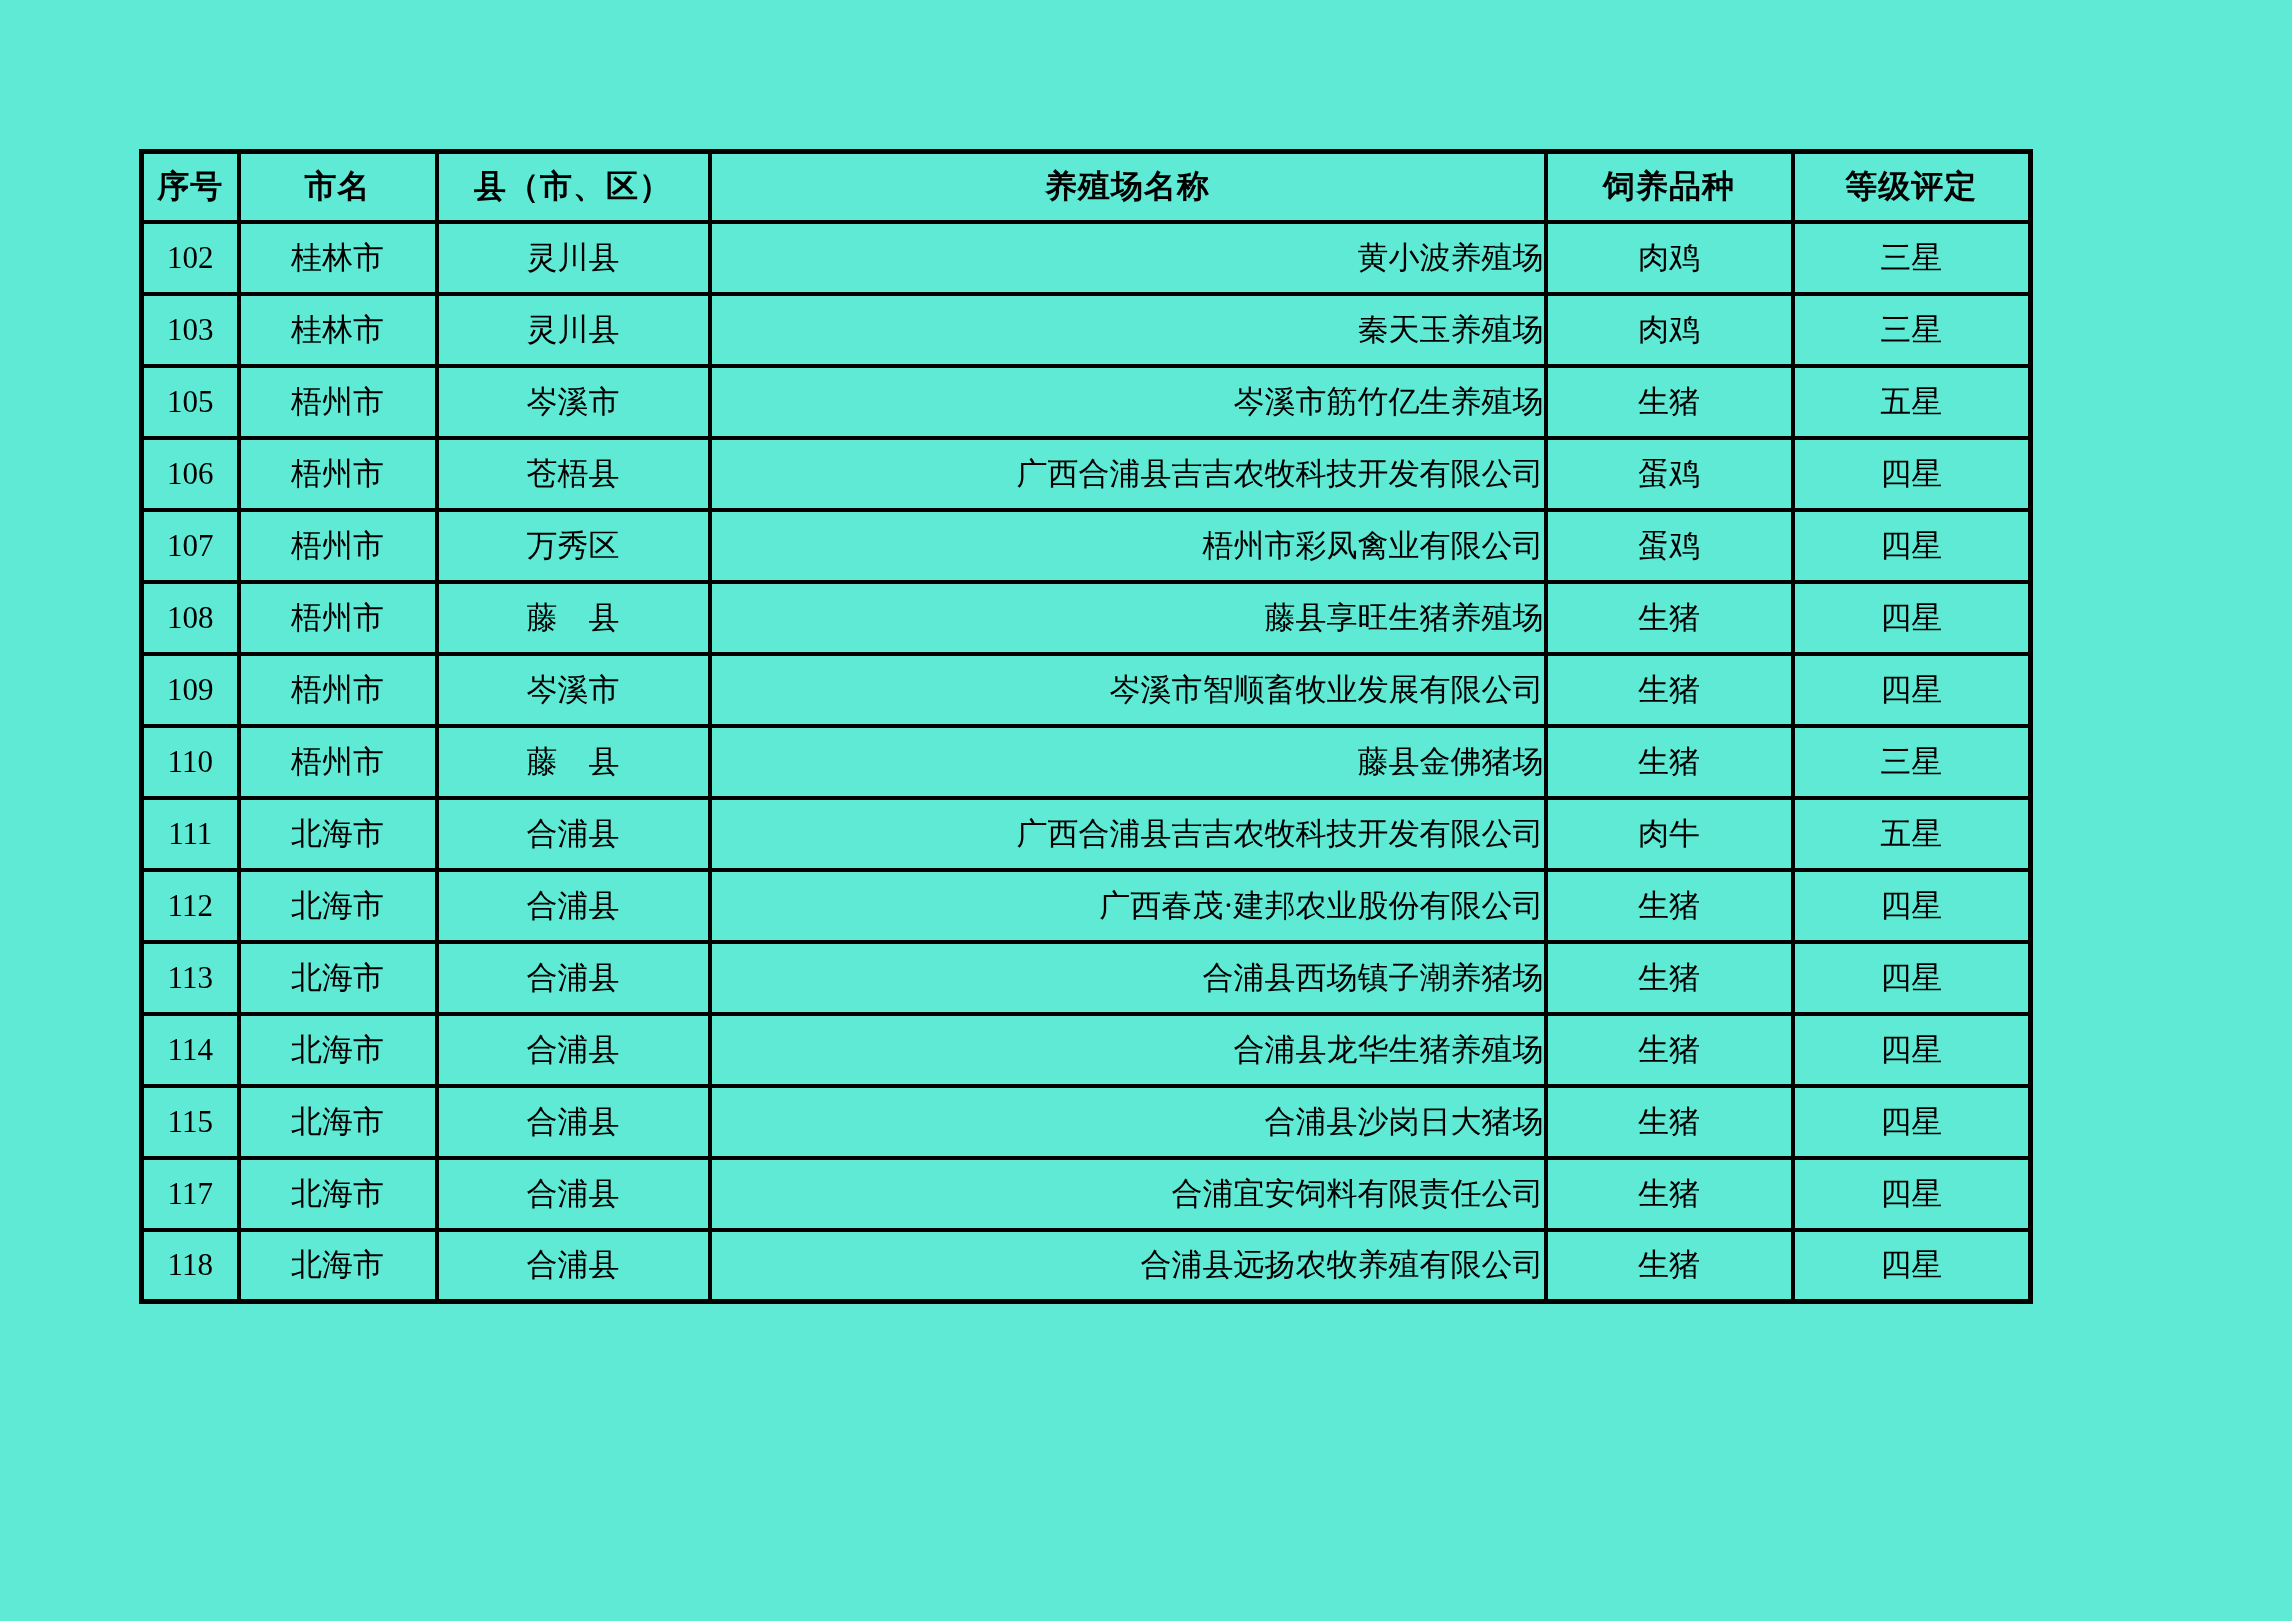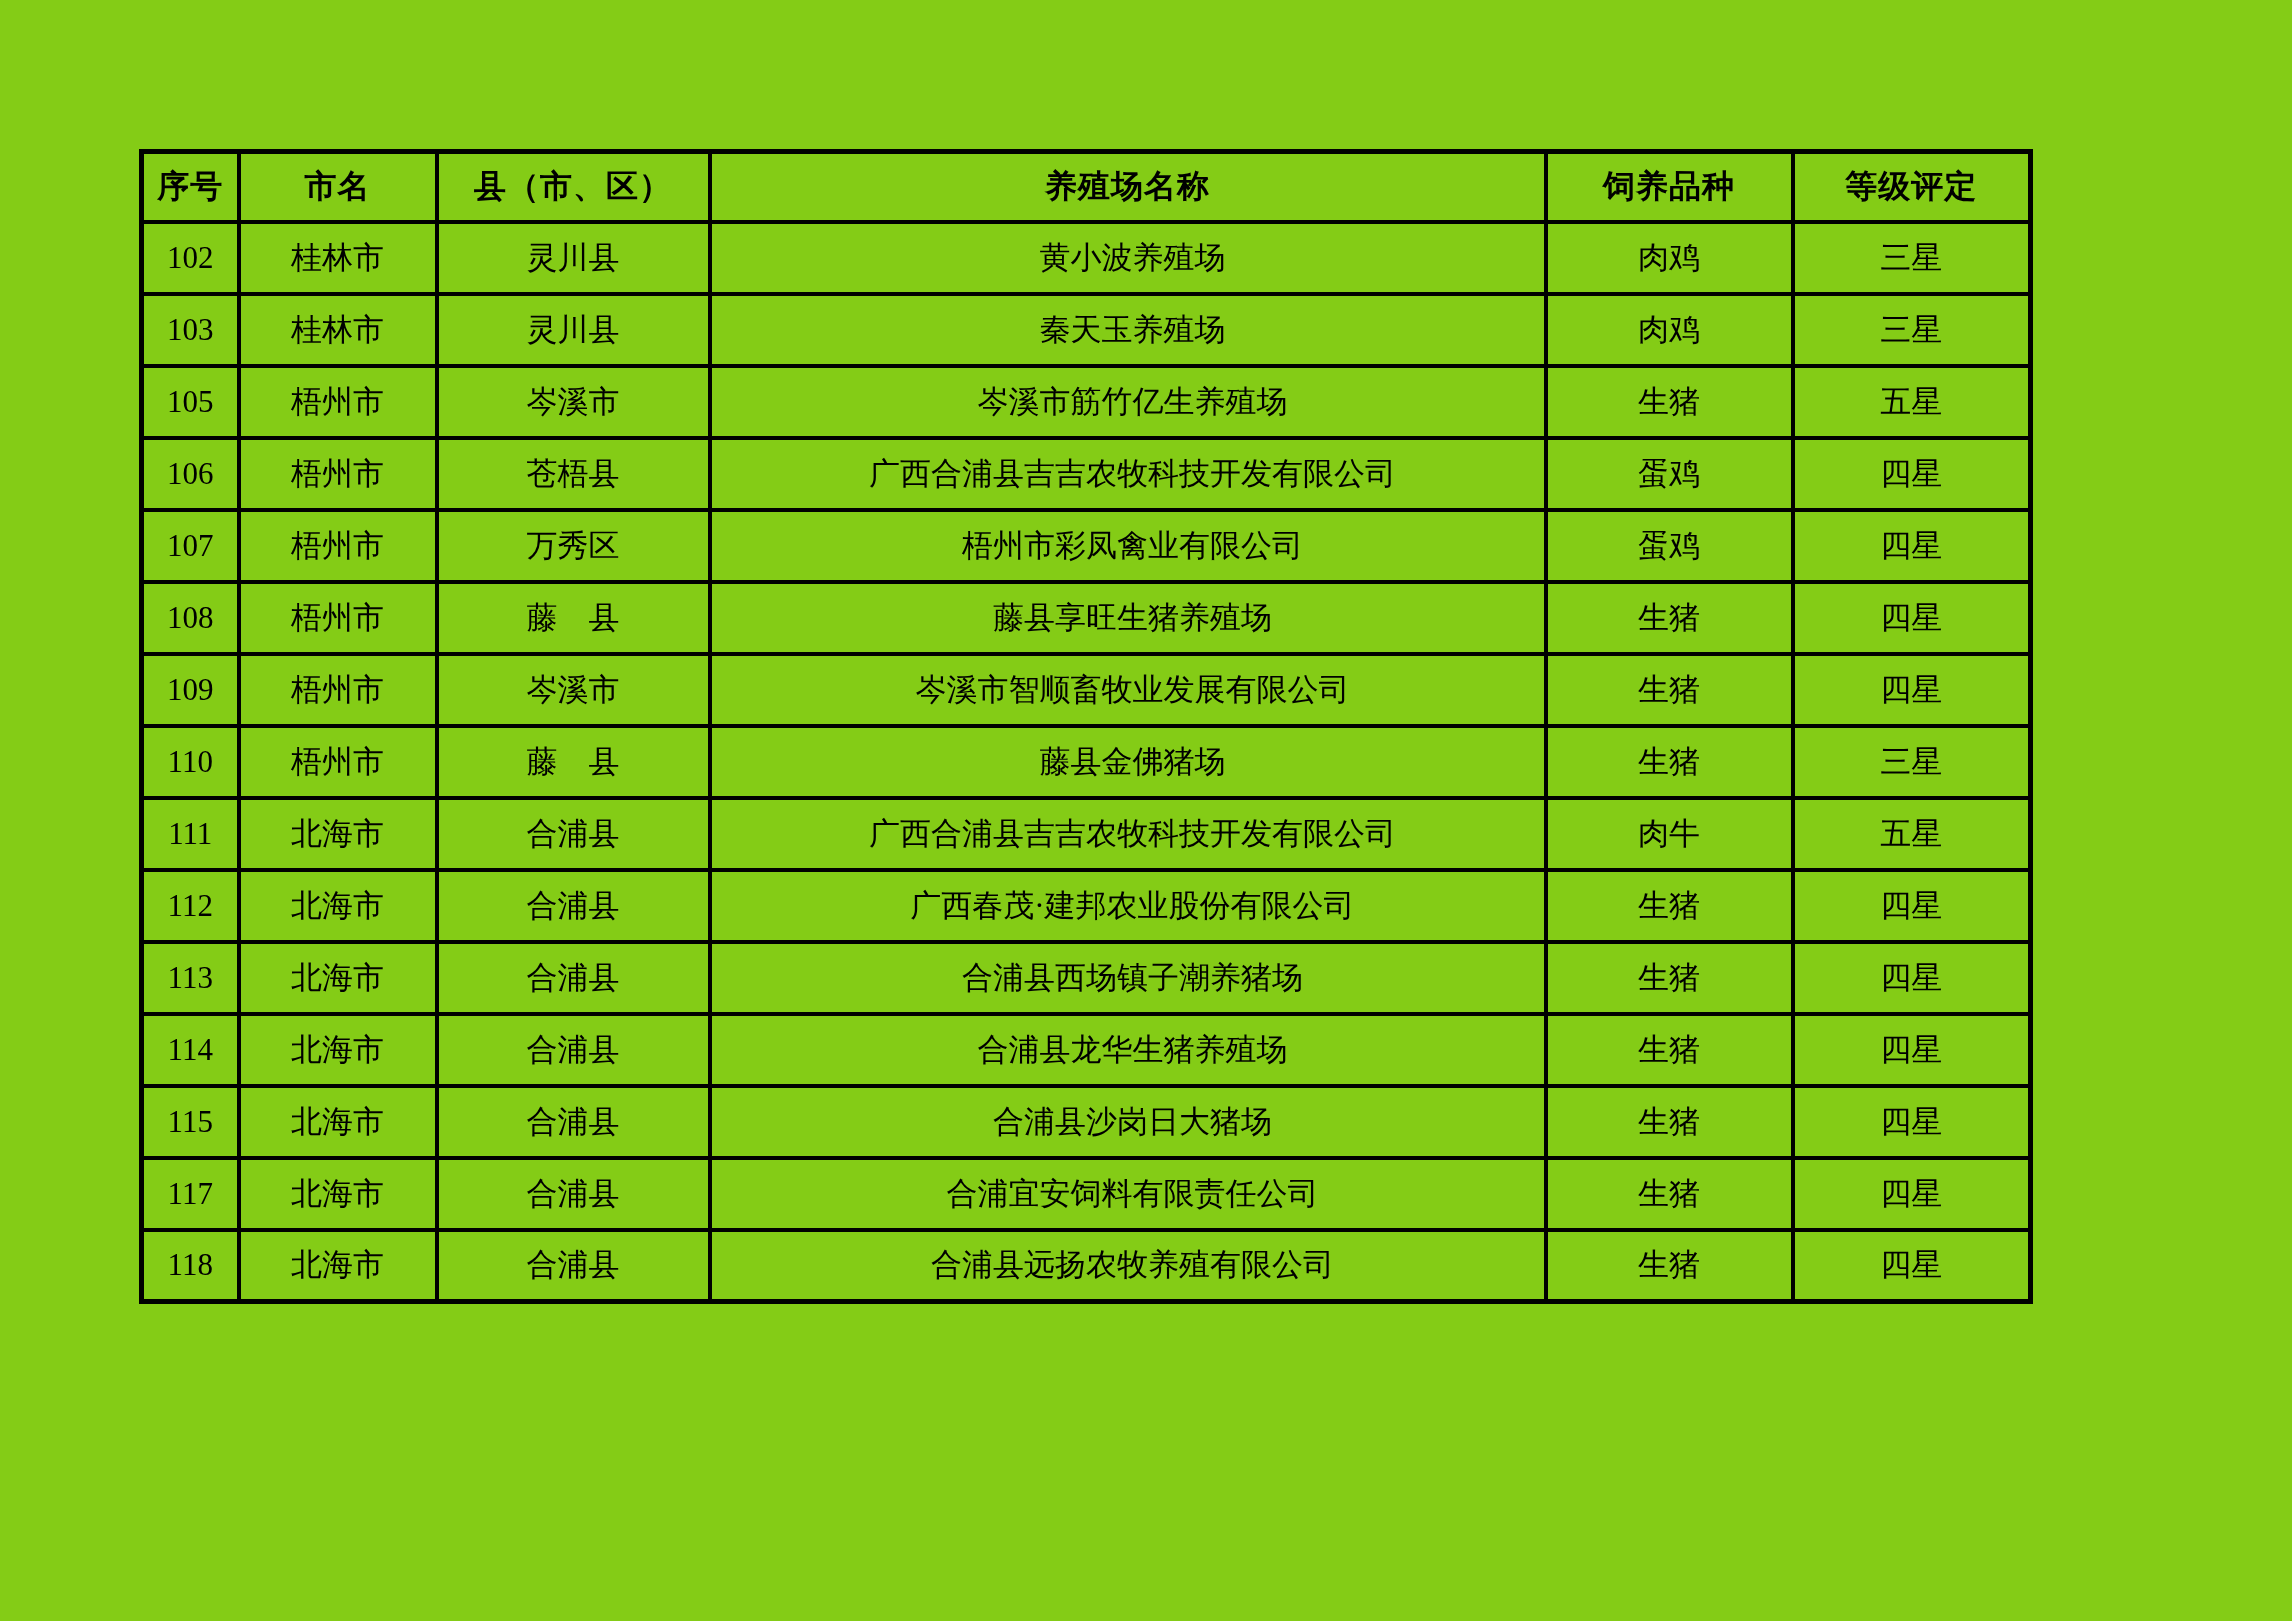--- a/index.html
+++ b/index.html
@@ -12,21 +12,21 @@
     height: 1621px;
     position: relative;
     font-family: "Liberation Serif", "DejaVu Serif", serif;
     color: #000000;
   }
   .page {
     position: absolute;
     left: 0; top: 0;
     width: 2293px;
     height: 1621px;
-    background: #84cc16;
+    background: #5eead4;
     text-decoration: underline;
   }
   table.farms {
     position: absolute;
     left: 139px;
     top: 149px;
     width: 1890px;
     border-collapse: collapse;
     table-layout: fixed;
     border: 5.9px solid #000000;
@@ -45,21 +45,21 @@
   table.farms th {
     font-size: 32px;
     font-weight: bold;
     letter-spacing: 1px;
   }
   table.farms td {
     font-size: 31px;
     font-weight: normal;
   }
   table.farms td.col-farm {
-    text-align: center;
+    text-align: right;
     padding-left: 9.8px;
   }
 </style>
 </head>
 <body>
 
 <div class="page">
   <table class="farms">
     <colgroup>
       <col style="width:97px">

